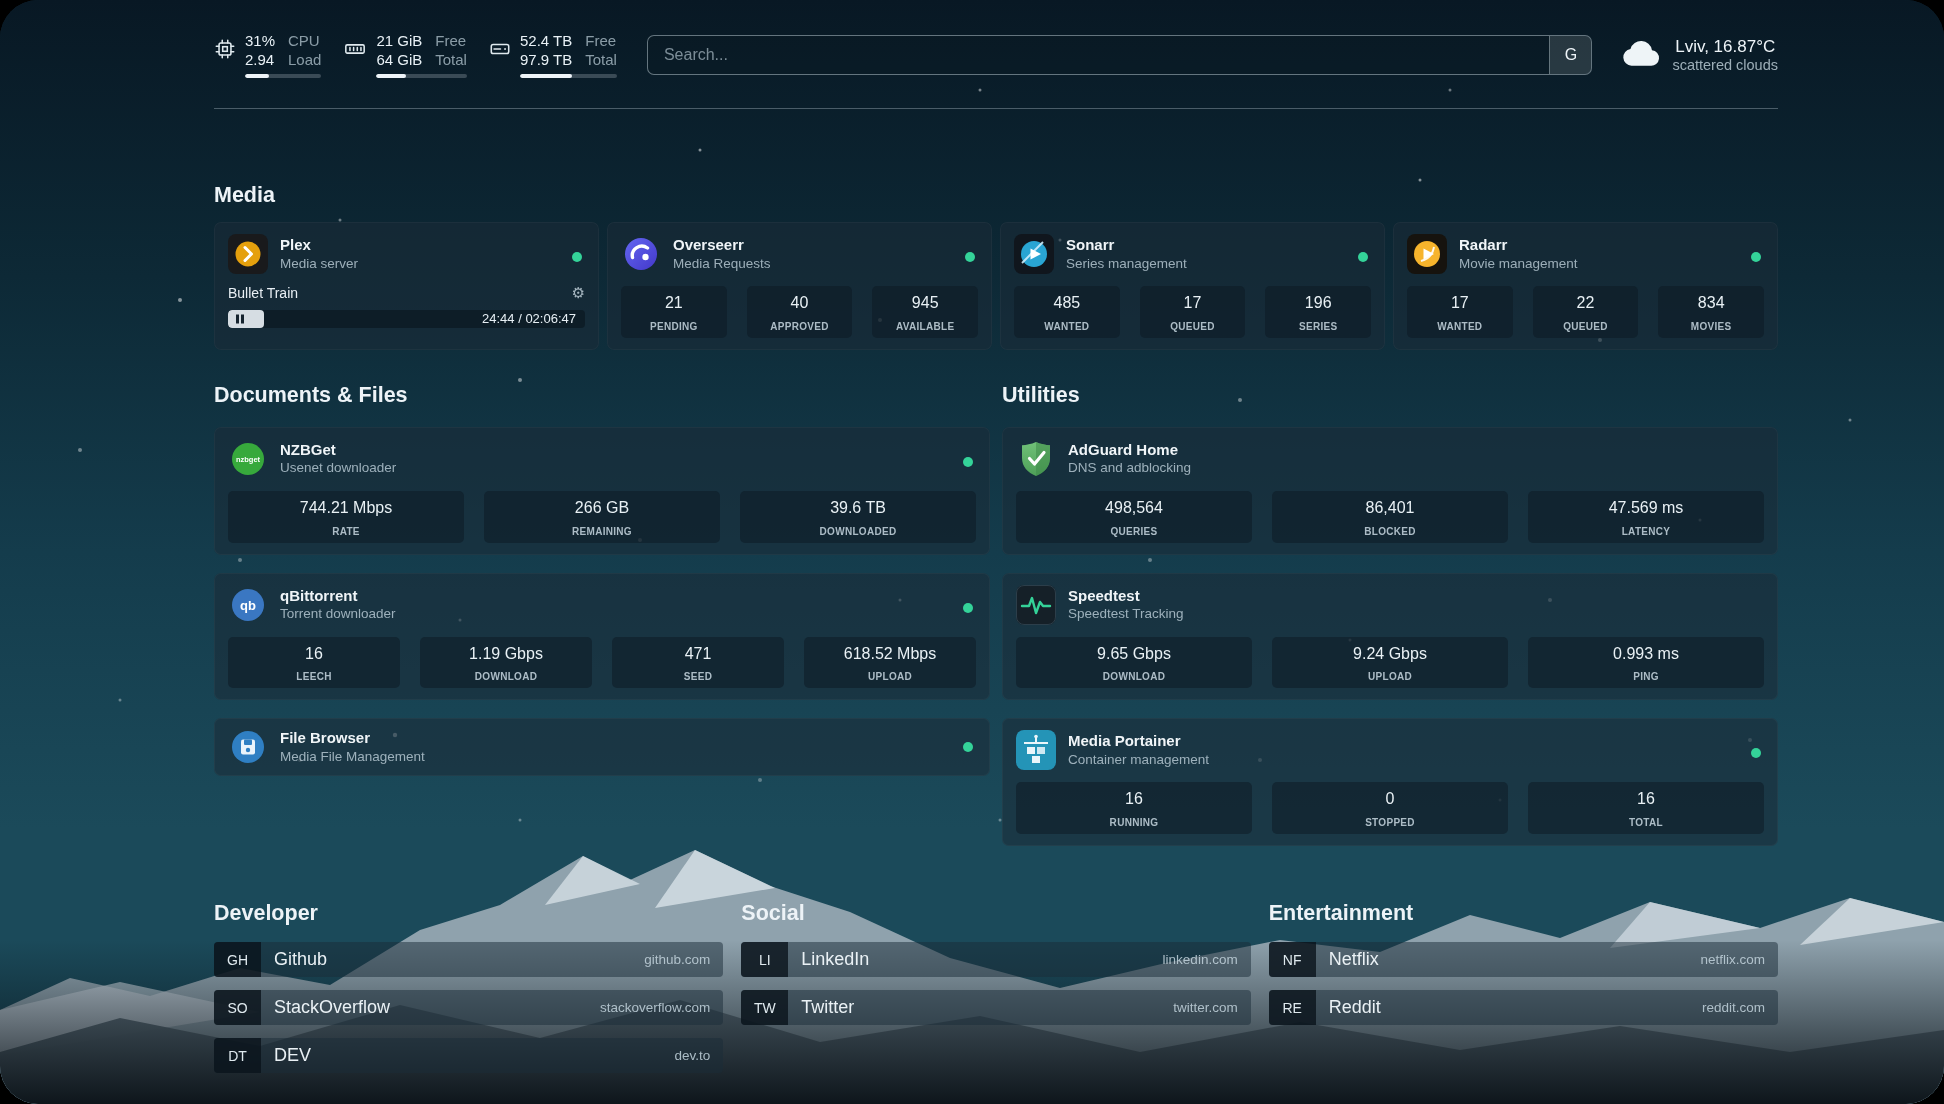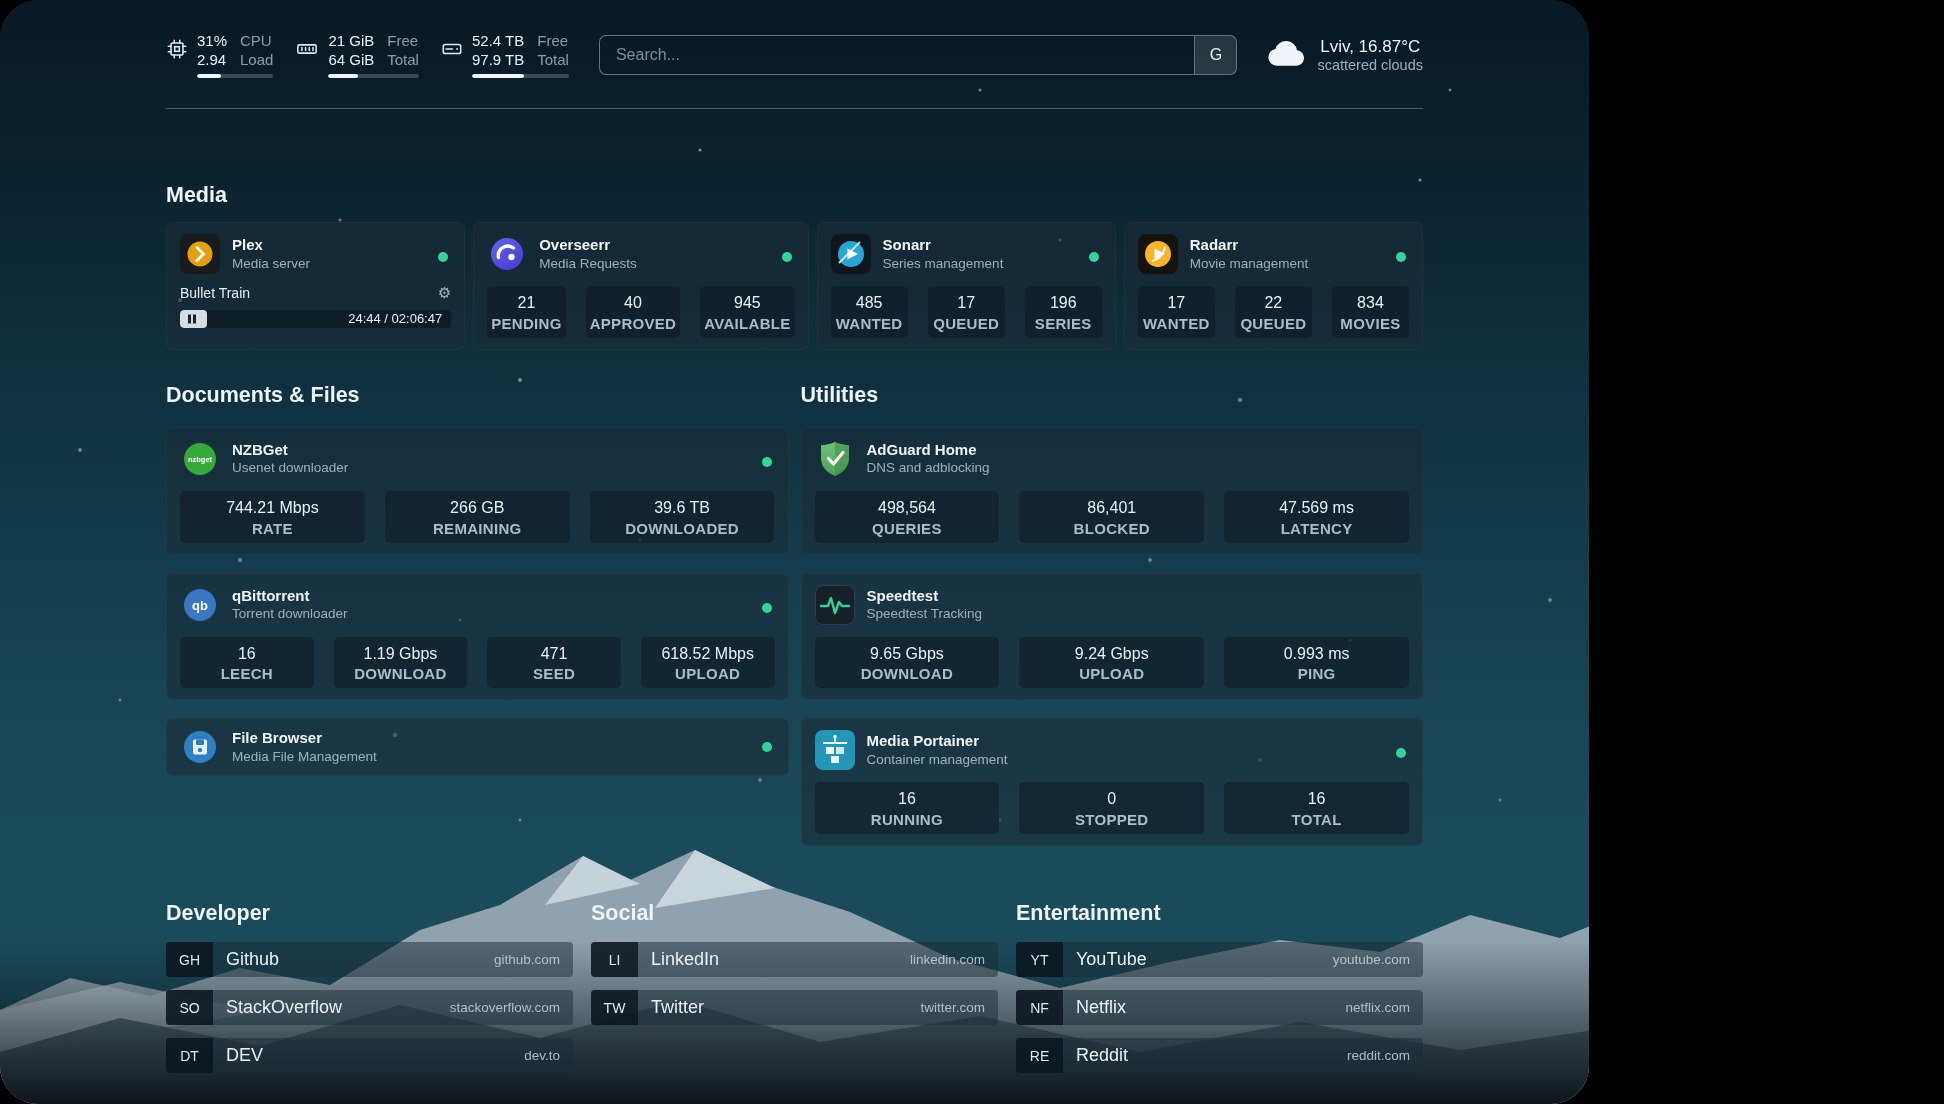--- a/index.html
+++ b/index.html
@@ -1,19 +1,19 @@
 <!DOCTYPE html>
 <html><head>
 <meta charset="utf-8">
 <style>
   * { box-sizing: border-box; }
   html,body { margin:0; padding:0; background:#000; }
   body { width:1944px; height:1104px; font-family:"Liberation Sans", sans-serif; }
 
-  .screen { position:relative; width:1589px; height:1104px; border-radius:38px; overflow:hidden; background:#0c2230; }
+  .screen { position:relative; width:1944px; height:1104px; border-radius:38px; overflow:hidden; background:#0c2230;padding-left:48px; }
   .bg { position:absolute; inset:0; z-index:0; }
   .content { position:relative; z-index:2; height:100%; padding:0 166px; }
 
   
   .topbar { display:flex; align-items:center; padding-top:32px; }
   .resources { display:flex; gap:22px; align-items:center; flex:none; }
   .resource { display:flex; gap:9px; align-items:flex-start; }
   .res-icon { color:#dfe9ee; padding-top:6px; }
   .res-body { display:flex; flex-direction:column; }
   .res-cols { display:flex; gap:13px; }
@@ -43,21 +43,21 @@
   .card-header { display:flex; align-items:center; gap:12px; cursor:pointer; }
   .service-icon { width:40px; height:40px; flex:none; display:flex; align-items:center; justify-content:center; }
   .service-name { font-size:15px; font-weight:600; color:#f0f5f8; line-height:1.25; }
   .service-desc { font-size:13.5px; color:rgba(190,208,218,.8); line-height:1.3; }
   .status-dot { position:absolute; top:30px; right:17px; width:10px; height:10px; border-radius:50%; }
   .card-short .status-dot { top:24px; }
 
   .stats { display:flex; gap:20px; margin-top:12px; }
   .stat { flex:1; background:rgba(11,23,33,.5); border-radius:5px; text-align:center; padding:7px 4px 6px; }
   .stat-value { font-size:16px; color:#e9f1f5; line-height:1.3; white-space:nowrap; }
-  .stat-label { font-size:15px; font-weight:700; color:rgba(200,215,224,.85); letter-spacing:.3px; margin-top:1px; }
+  .stat-label { font-size:10px; font-weight:700; color:rgba(200,215,224,.85); letter-spacing:.3px; margin-top:7px; }
 
   
   .plex-now { display:flex; justify-content:space-between; align-items:center; margin-top:10px; font-size:14px; color:#e8eff4; }
   .gear { color:rgba(200,215,224,.8); font-size:15px; cursor:pointer; }
   .plex-bar { margin-top:8px; height:18px; background:rgba(5,13,19,.45); border-radius:4px; position:relative; overflow:hidden; cursor:pointer; }
   .plex-fill { position:absolute; left:0; top:0; bottom:0; background:rgba(231,238,243,.92); border-radius:4px; }
   .pause { position:absolute; left:8px; top:50%; transform:translateY(-50%); display:flex; gap:2.5px; z-index:2; cursor:pointer; }
   .pause i { width:2.6px; height:9px; background:#16242f; display:block; }
   .plex-time { position:absolute; right:9px; top:0; line-height:18px; font-size:13px; color:#e7eff4; z-index:2; }
 
@@ -617,25 +617,20 @@
             <span class="bm-name">Twitter</span>
             <span class="bm-url">twitter.com</span>
           </div>
         </div>
       </section>
 
       <section>
         <h2 class="section-title">Entertainment</h2>
         <div class="bm-list">
           <div class="bm-row">
-            <span class="bm-abbr">YT</span>
-            <span class="bm-name">YouTube</span>
-            <span class="bm-url">youtube.com</span>
-          </div>
-          <div class="bm-row">
             <span class="bm-abbr">NF</span>
             <span class="bm-name">Netflix</span>
             <span class="bm-url">netflix.com</span>
           </div>
           <div class="bm-row">
             <span class="bm-abbr">RE</span>
             <span class="bm-name">Reddit</span>
             <span class="bm-url">reddit.com</span>
           </div>
         </div>

